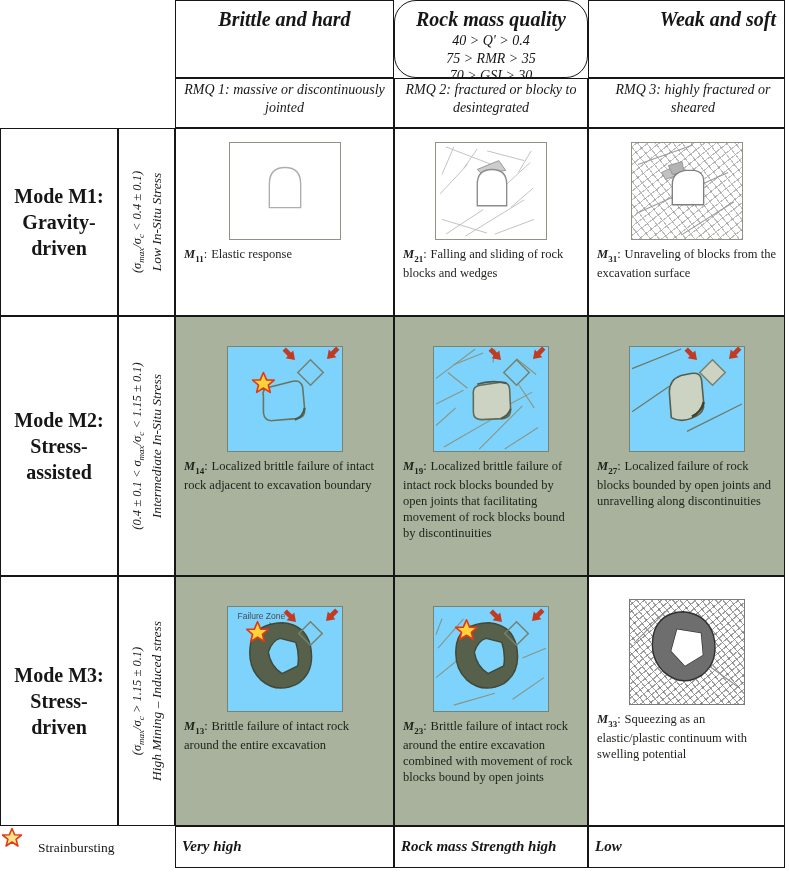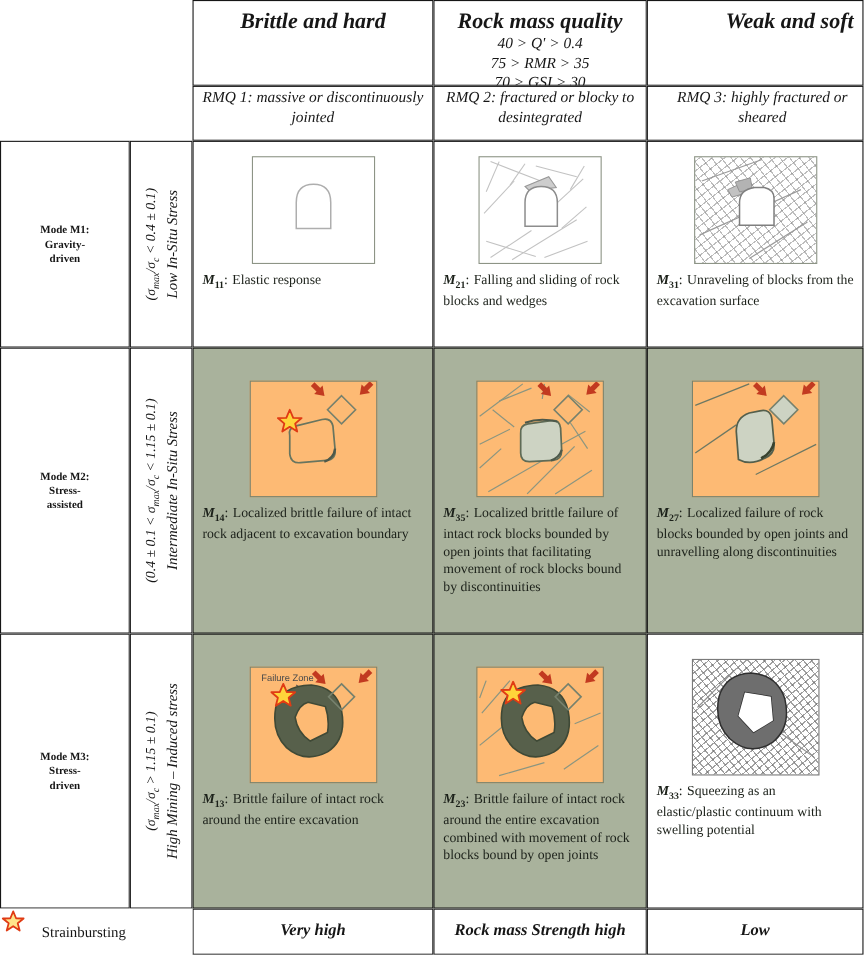--- a/index.html
+++ b/index.html
@@ -24,21 +24,21 @@
     text-align: center; padding: 6px 8px 2px 8px;
     font-style: italic; font-size: 14px; line-height: 1.25;
   }
   .hdr .hdr-title { font-weight: bold; font-size: 20px; }
   .hdr.rmq-row { justify-content: flex-start; padding-top: 2px; }
 
   
   .mode {
     display: flex; flex-direction: column; justify-content: center;
     align-items: center; text-align: center;
-    font-weight: bold; font-size: 10px; line-height: 1.3;
+    font-weight: bold; font-size: 20px; line-height: 1.3;
   }
 
   
   .rot { position: relative; overflow: hidden; }
   .rot-inner {
     position: absolute; top: 50%; left: 50%;
     transform: translate(-50%, -50%) rotate(-90deg);
     text-align: center; font-style: italic; line-height: 1.3;
   }
   .rot-inner .cond { font-size: 12.5px; white-space: nowrap; }
@@ -49,21 +49,21 @@
   .sig { font-style: italic; }
   sub { font-size: 9px; }
 
   
   .mcell { padding: 0; }
   .mcell.green { background: #a9b29c; }
   .diagram {
     position: relative; border: 1px solid #8d9486; background: #ffffff;
     width: 112px; height: 98px; margin: 13px auto 0 auto;
   }
-  .green .diagram { background: #fdba74; border-color: #79836e; width: 116px; height: 106px; margin-top: 29px; }
+  .green .diagram { background: #7dd3fc; border-color: #79836e; width: 116px; height: 106px; margin-top: 29px; }
   .mcell .diagram svg { position: absolute; left: 0; top: 0; width: 100%; height: 100%; }
   .hatch-grey {
     background-image:
       repeating-linear-gradient(52deg,  rgba(135,135,135,.55) 0 1px, transparent 1px 7px),
       repeating-linear-gradient(-38deg, rgba(135,135,135,.55) 0 1px, transparent 1px 7px);
   }
   .hatch-green {
     background-image:
       repeating-linear-gradient(55deg,  rgba(93,105,84,.5) 0 1px, transparent 1px 8px),
       repeating-linear-gradient(-32deg, rgba(93,105,84,.5) 0 1px, transparent 1px 8px);
@@ -81,40 +81,40 @@
   .cap-sub { font-weight: bold; }
   .cap-colon { margin-right: 4px; }
   .fz-label {
     position: absolute; top: 4px; left: 10px;
     font-family: "Liberation Sans", sans-serif;
     font-size: 8.5px; color: #4a4a4a; white-space: nowrap;
   }
 
   
   .foot {
-    display: flex; align-items: center; justify-content: center;
+    display: flex; align-items: center; 
     text-align: center; font-weight: bold; font-style: italic;
     font-size: 15px; line-height: 1.15; padding: 0 6px;
   }
 
   
   .legend { position: relative; padding: 14px 0 0 38px; font-size: 13.5px; }
   .legend svg { position: absolute; left: 1px; top: 1px; }
 </style>
 </head>
 <body>
 
 <div class="matrix">
 
   <div class="noborder" style="grid-column:1/3; grid-row:1/3;"></div>
 
   <div class="cell hdr" style="grid-column:3; grid-row:1;">
     <div class="hdr-title">Brittle and hard</div>
   </div>
-  <div class="cell hdr" style="grid-column:4; grid-row:1;">
+  <div class="cell hdr" style="grid-column:4; grid-row:1;border-radius:22px;">
     <div class="hdr-title">Rock mass quality</div>
     <div>40 &gt; Q' &gt; 0.4</div>
     <div>75 &gt; RMR &gt; 35</div>
     <div>70 &gt; GSI &gt; 30</div>
   </div>
   <div class="cell hdr" style="grid-column:5; grid-row:1;align-items:flex-end;">
     <div class="hdr-title">Weak and soft</div>
   </div>
 
   <div class="cell hdr rmq-row" style="grid-column:3; grid-row:2;">
@@ -250,21 +250,21 @@
               <rect x="-2.4" y="-11" width="4.8" height="8"></rect>
               <polygon points="-5.5,-3.5 5.5,-3.5 0,4.5"></polygon>
             </g>
           <g transform="translate(104,9) rotate(45)">
               <rect x="-2.4" y="-11" width="4.8" height="8"></rect>
               <polygon points="-5.5,-3.5 5.5,-3.5 0,4.5"></polygon>
             </g>
         </g>
       </svg>
     </div>
-    <div class="caption"><span class="cap-m">M</span><sub class="cap-sub">35</sub><span class="cap-colon">:</span><span>Localized brittle failure of intact rock blocks bounded by open joints that facilitating movement of rock blocks bound by discontinuities</span></div>
+    <div class="caption"><span class="cap-m">M</span><sub class="cap-sub">19</sub><span class="cap-colon">:</span><span>Localized brittle failure of intact rock blocks bounded by open joints that facilitating movement of rock blocks bound by discontinuities</span></div>
   </div>
 
   <div class="cell mcell green" style="grid-column:5; grid-row:4;">
     <div class="diagram hatch-green">
       <svg viewBox="0 0 116 106">
         <g stroke="#6c7863" stroke-width="1.2">
           <line x1="2" y1="22" x2="52" y2="2"></line>
             <line x1="2" y1="66" x2="40" y2="40"></line>
           <path d="M58,86 Q86,72 114,58" fill="none"></path>
         </g>

